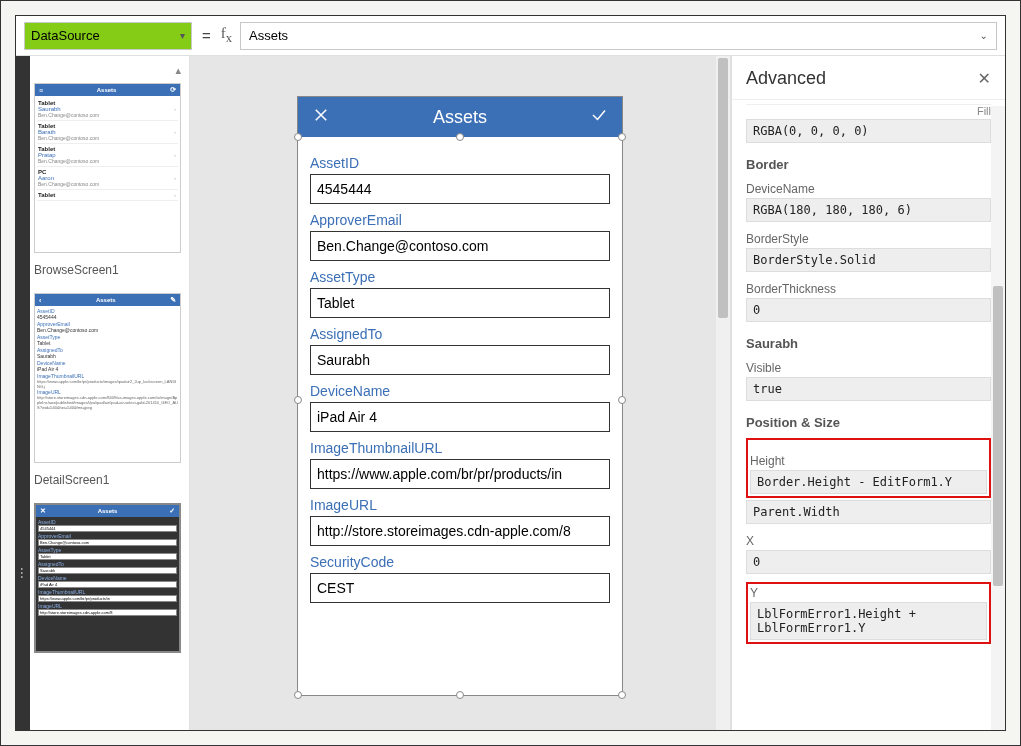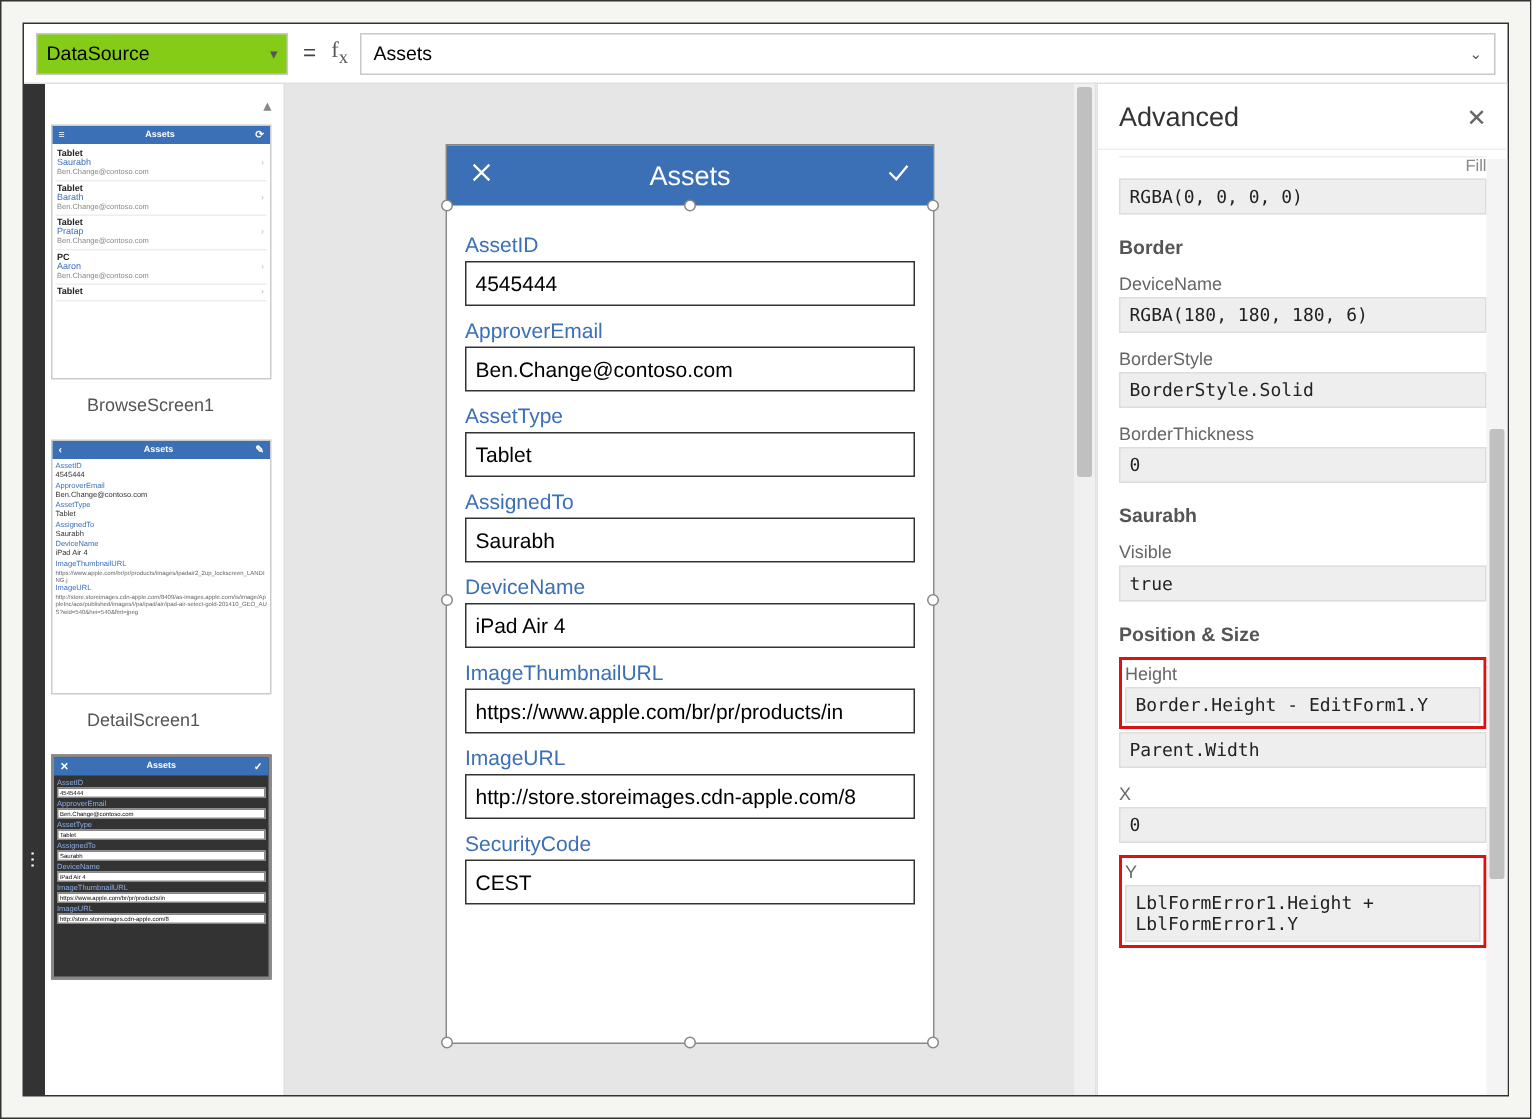--- a/index.html
+++ b/index.html
@@ -24,21 +24,21 @@
 .dark-strip { width:14px; background:#333; display:flex; align-items:flex-end; }
 .ellipsis-v { color:#fff; font-size:12px; transform:rotate(90deg); margin-bottom:150px; }
 .thumb-col { width:160px; background:#fff; padding:8px 8px 8px 4px; border-right:1px solid #e0e0e0; display:flex; flex-direction:column; gap:6px; }
 .scroll-arrow { text-align:right; color:#888; font-size:11px; }
 .thumb { border:1px solid #ccc; background:#fff; font-size:6px; color:#555; display:flex; flex-direction:column; }
 .thumb.sel { border:2px solid #3b6fb6; }
 .thumb.dark { background:#333; border:2px solid #888; }
 .thumb-hdr { background:#3b6fb6; color:#fff; text-align:center; font-weight:600; padding:2px 0; display:flex; align-items:center; justify-content:space-between; }
 .thumb-hdr span.cx { padding:0 4px; font-size:7px;}
 .thumb-body { flex:1; padding:2px; }
-.thumb-label { font-size:12px; color:#555; padding:4px 0 10px 0;margin-left:24px; }
+.thumb-label { font-size:12px; color:#555; padding:4px 0 10px 0; }
 .tb-row { border-bottom:1px solid #eee; padding:2px 1px; position:relative; }
 .tb-title { color:#222; font-weight:600; }
 .tb-sub { color:#3b6fb6; }
 .tb-em { color:#888; font-size:5px; }
 .tb-chev { position:absolute; right:2px; top:50%; transform:translateY(-50%); color:#bbb; font-size:6px;}
 .det-k { color:#3b6fb6; font-size:5px; }
 .det-v { color:#333; font-size:5px; margin-bottom:1px; }
 .det-url { color:#666; font-size:4px; word-break:break-all; }
 .dark .det-k { color:#8aaee5; font-size:5px; }
 .dark input.mini { width:100%; height:7px; border:1px solid #888; background:#fff; font-size:4px; padding:0 1px; margin-bottom:1px;}
@@ -229,21 +229,21 @@
         <div class="prop-label">BorderThickness</div>
         <div class="prop-val">0</div>
 
         <div class="sec-title">Saurabh</div>
         <div class="prop-label">Visible</div>
         <div class="prop-val">true</div>
 
         <div class="sec-title">Position &amp; Size</div>
 
         <div class="redbox">
-          <div class="prop-label" style="margin-top:0">Height</div>
+          <div class="prop-label" style="margin-top:12px">Height</div>
           <div class="prop-val">Border.Height - EditForm1.Y</div>
         </div>
 
         <div class="prop-val">Parent.Width</div>
         <div class="prop-label">X</div>
         <div class="prop-val">0</div>
 
         <div class="redbox">
           <div class="prop-label" style="margin-top:0">Y</div>
           <div class="prop-val">LblFormError1.Height + LblFormError1.Y</div>

